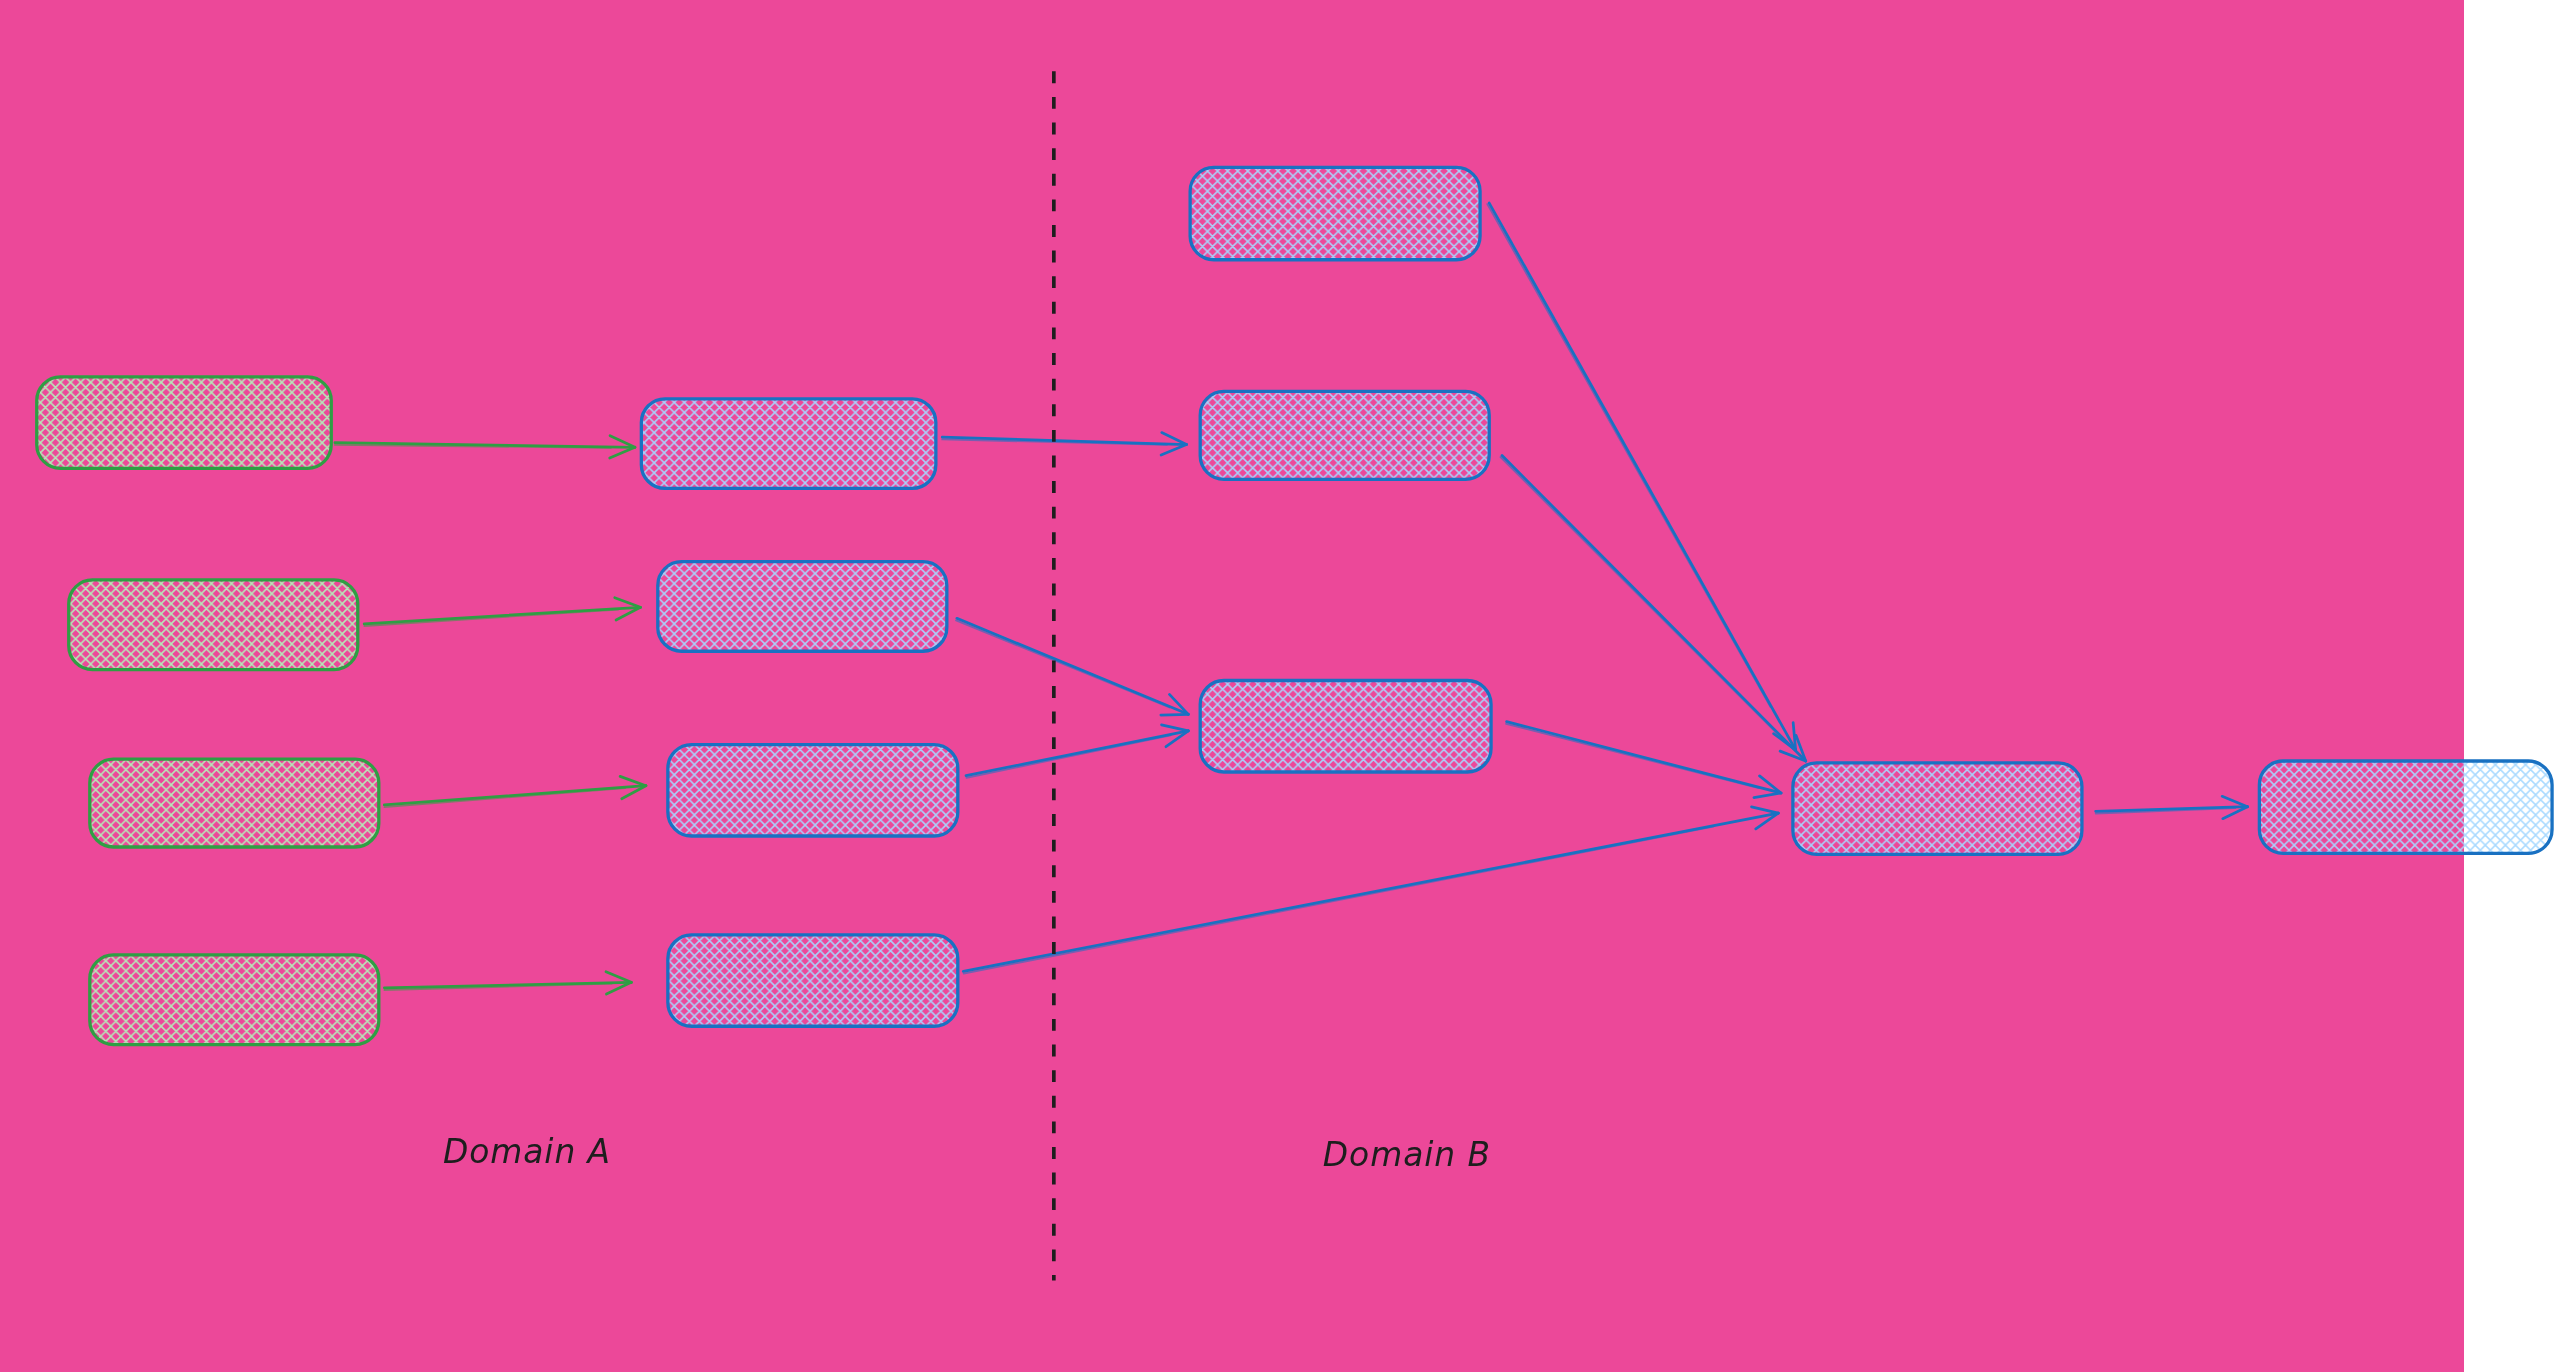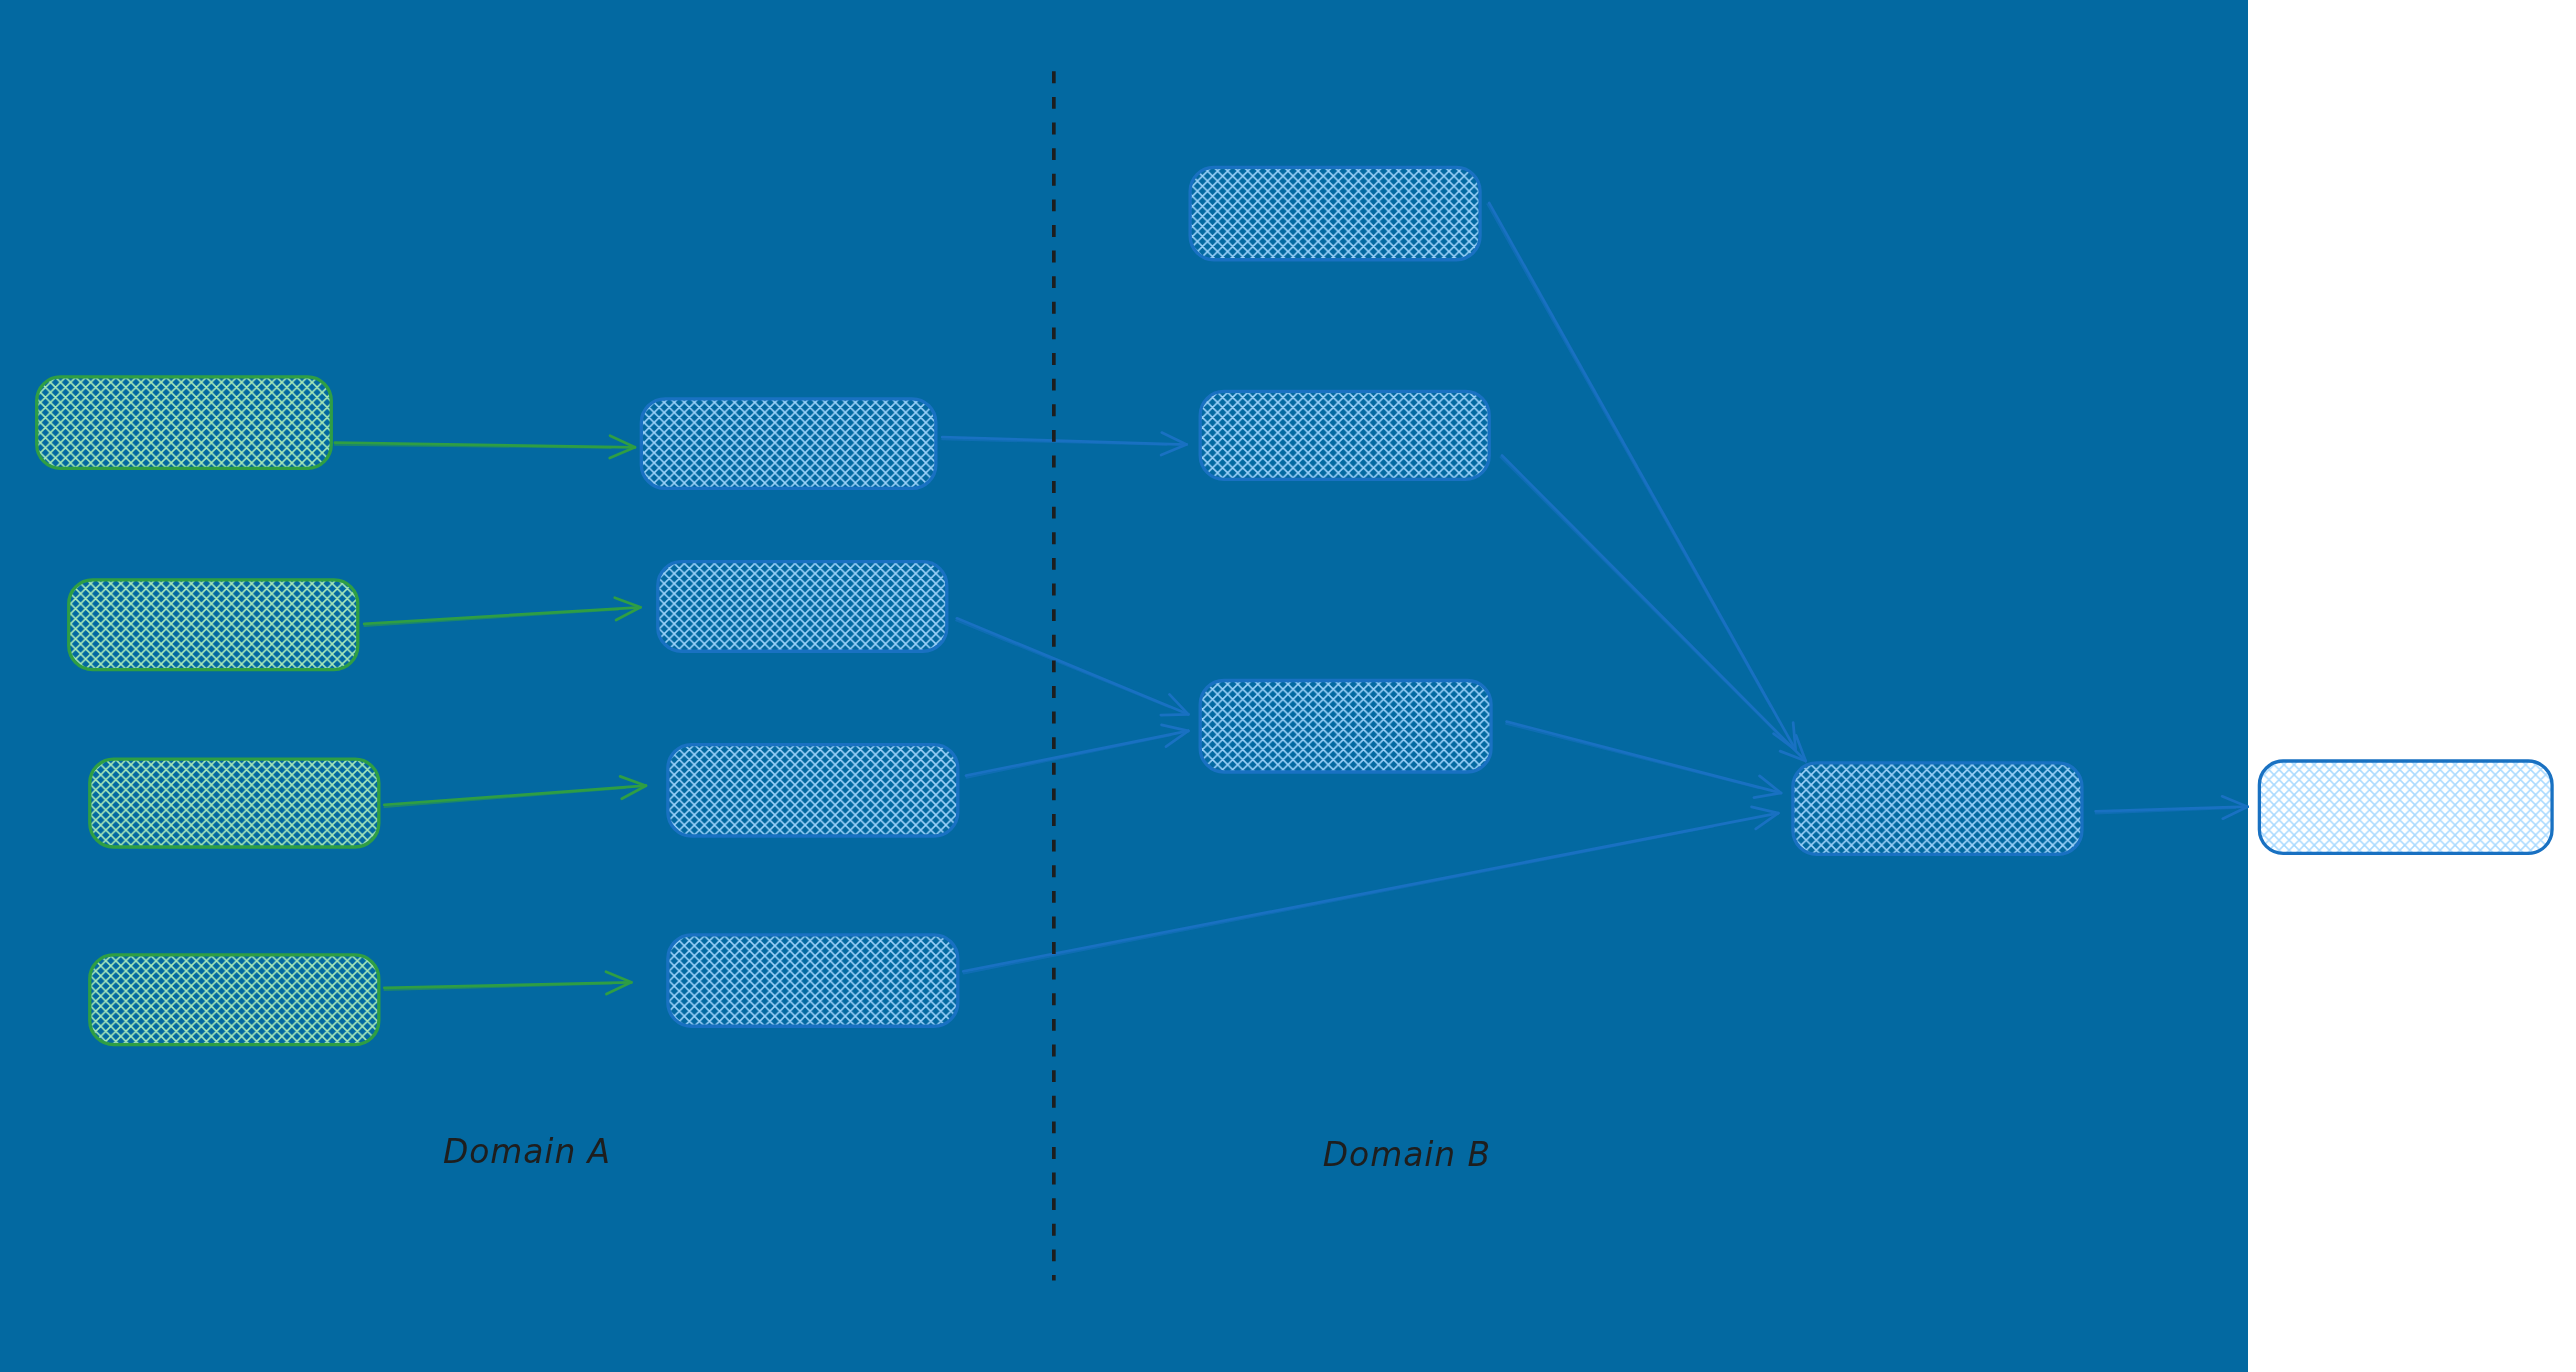--- a/index.html
+++ b/index.html
@@ -6,23 +6,23 @@
     margin: 0;
     padding: 0;
     background: #ffffff;
     width: 2576px;
     height: 1372px;
     overflow: hidden;
     font-family: "DejaVu Sans", sans-serif;
   }
   .stage {
     position: relative;
-    width: 2248px;
+    width: 2464px;
     height: 1372px;
-    background: #0369a1;
+    background: #ec4899;
   }
   svg { display: block; }
 
   
   .node {
     stroke-width: 3.6;
     stroke-linejoin: round;
   }
   .node-green { stroke: var(--green-stroke); fill: url(#hatch-green); }
   .node-blue  { stroke: var(--blue-stroke);  fill: url(#hatch-blue);  }

